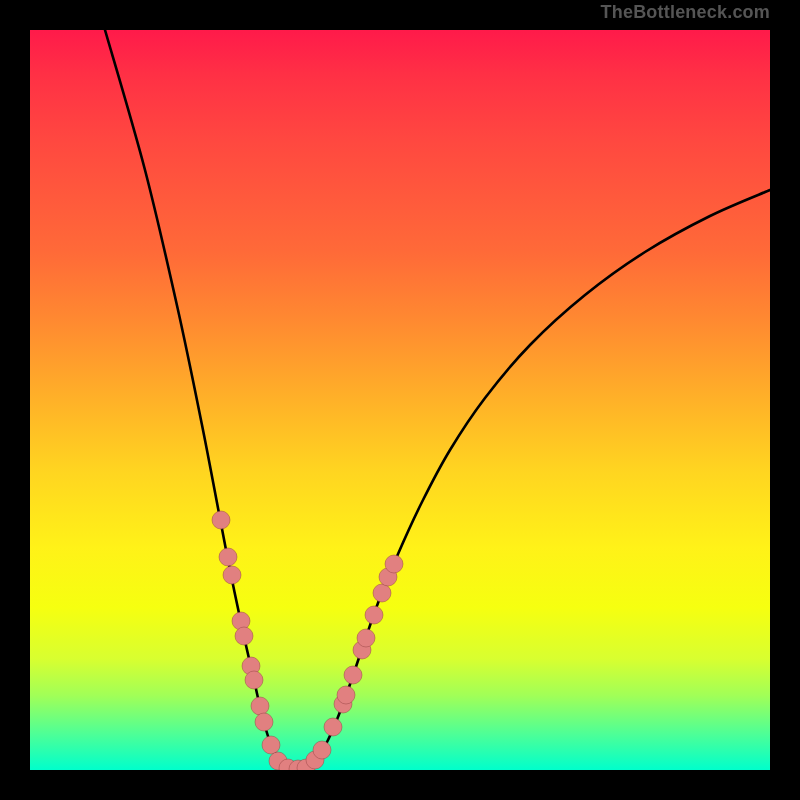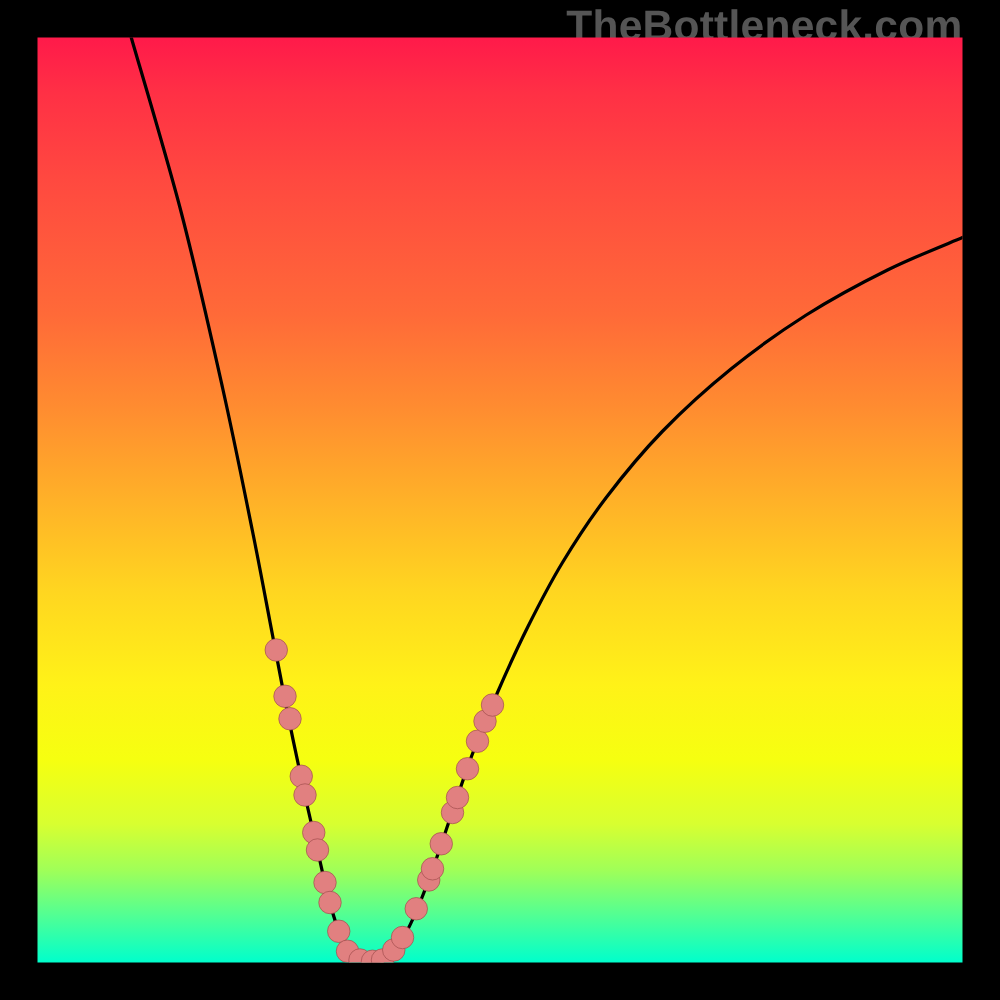--- a/index.html
+++ b/index.html
@@ -35,21 +35,21 @@
       #a0ff58 90%,
       #50ff95 95%,
       #00ffcc 100%
     );
   }
   .watermark {
     position: absolute;
     top: 2px;
     right: 30px;
     font-family: Arial, Helvetica, sans-serif;
-    font-size: 34px;
+    font-size: 18px;
     font-weight: 600;
     color: #555555;
     letter-spacing: 0.2px;
   }
   svg.curve {
     position: absolute;
     left: 0;
     top: 0;
     width: 740px;
     height: 740px;

